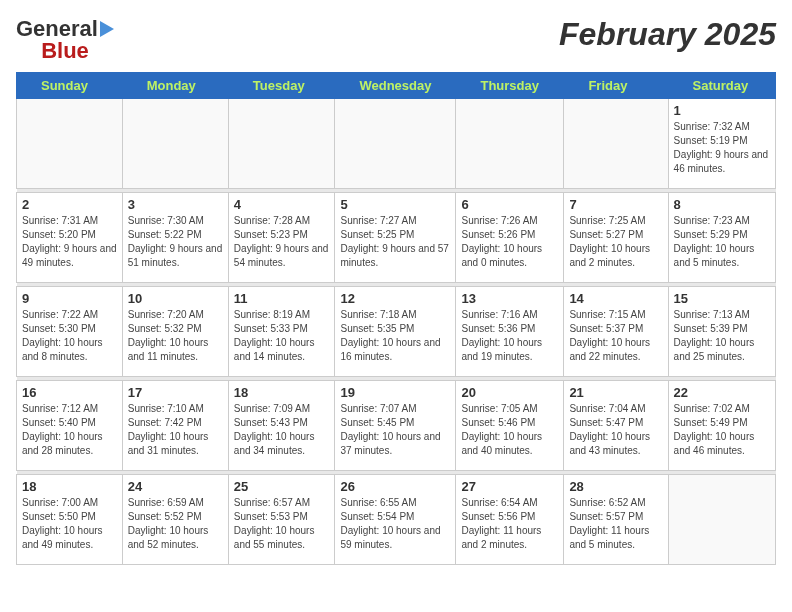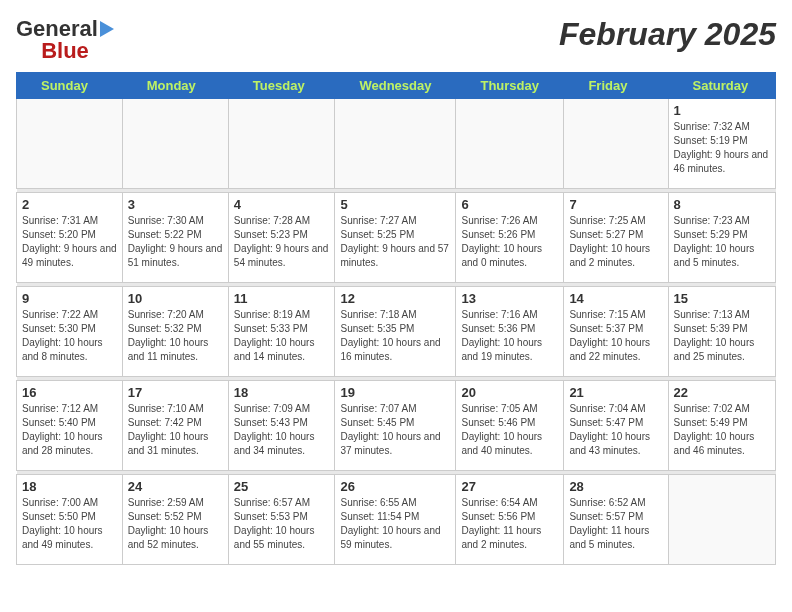--- a/index.html
+++ b/index.html
@@ -262,34 +262,34 @@
       </tr>
       <tr>
         <td>
           <span class="day-num">18</span>
           <div class="day-info">Sunrise: 7:00 AM
 Sunset: 5:50 PM
 Daylight: 10 hours and 49 minutes.</div>
         </td>
         <td>
           <span class="day-num">24</span>
-          <div class="day-info">Sunrise: 2:59 AM
+          <div class="day-info">Sunrise: 6:59 AM
 Sunset: 5:52 PM
 Daylight: 10 hours and 52 minutes.</div>
         </td>
         <td>
           <span class="day-num">25</span>
           <div class="day-info">Sunrise: 6:57 AM
 Sunset: 5:53 PM
 Daylight: 10 hours and 55 minutes.</div>
         </td>
         <td>
           <span class="day-num">26</span>
           <div class="day-info">Sunrise: 6:55 AM
-Sunset: 11:54 PM
+Sunset: 5:54 PM
 Daylight: 10 hours and 59 minutes.</div>
         </td>
         <td>
           <span class="day-num">27</span>
           <div class="day-info">Sunrise: 6:54 AM
 Sunset: 5:56 PM
 Daylight: 11 hours and 2 minutes.</div>
         </td>
         <td>
           <span class="day-num">28</span>

